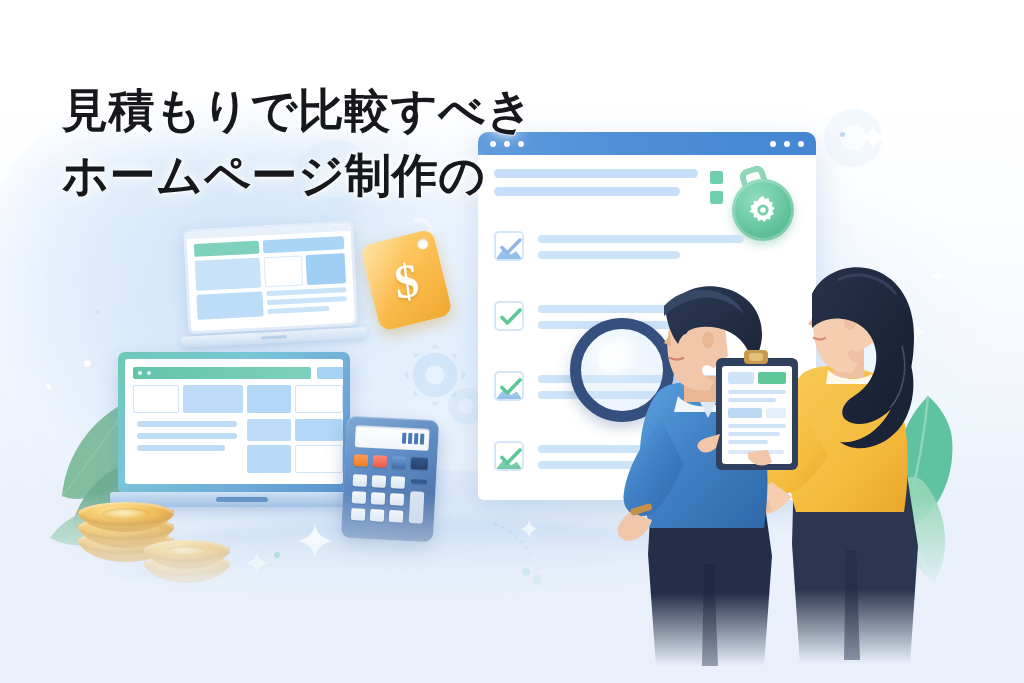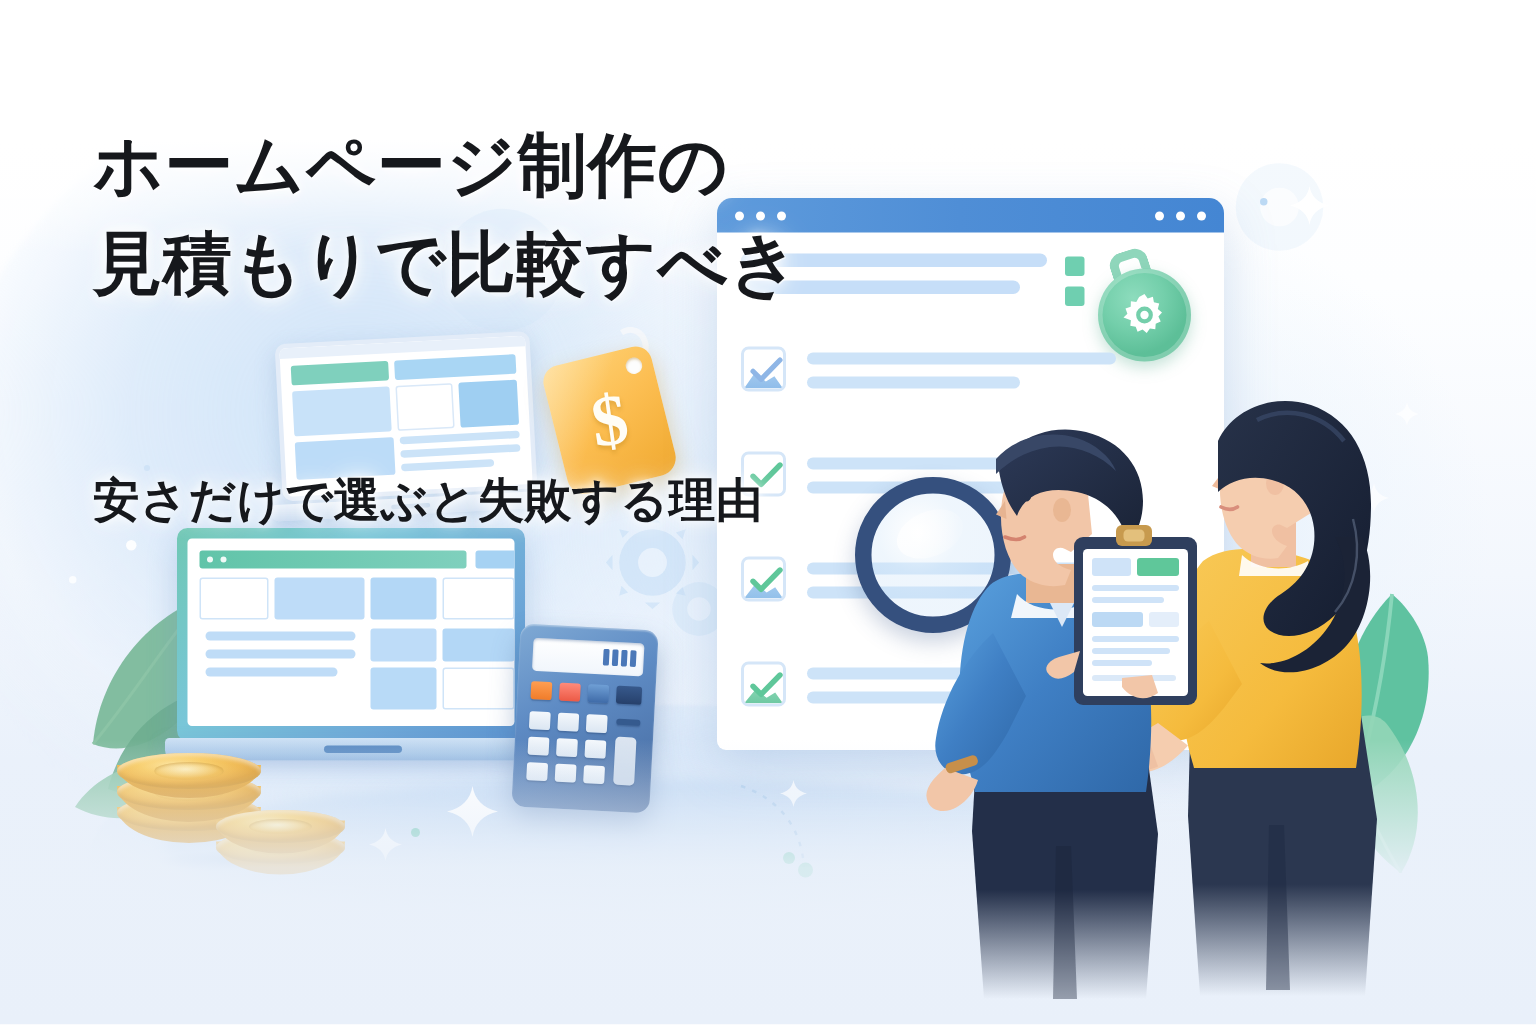--- a/index.html
+++ b/index.html
@@ -773,18 +773,17 @@
   <div class="sparkle" style="left:490px; top:522px;">
     <svg width="80" height="70" viewBox="0 0 80 70">
       <path d="M4 2C28 10 44 28 46 56" stroke="#a8c9ea" stroke-width="1.6" fill="none" stroke-dasharray="3 5"></path>
       <circle cx="47" cy="58" r="5" fill="#4fc0a0" opacity=".8"></circle>
     </svg>
   </div>
 
   <div class="bg-bottom-fade"></div>
 
   <div class="title-wrap">
+    <div class="t-line">見積もりで比較すべき</div>
     <div class="t-line">ホームページ制作の</div>
-    <div class="t-line">見積もりで比較すべき</div>
-  </div>
-  <div class="subtitle">安さだけで選ぶと失敗する理由</div>
+  </div>
 
 </div>
 
 </body></html>

